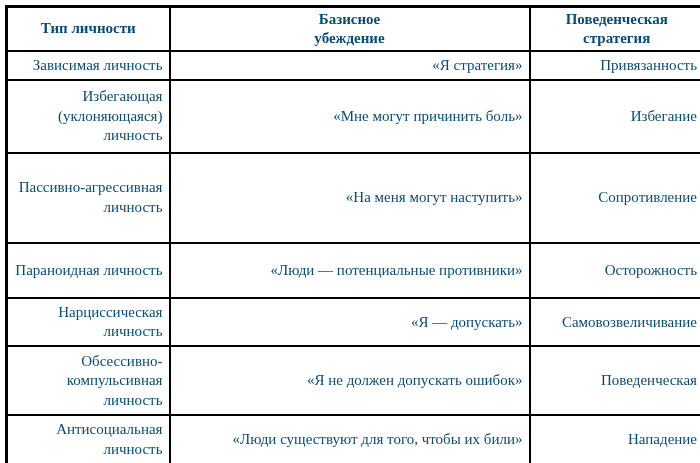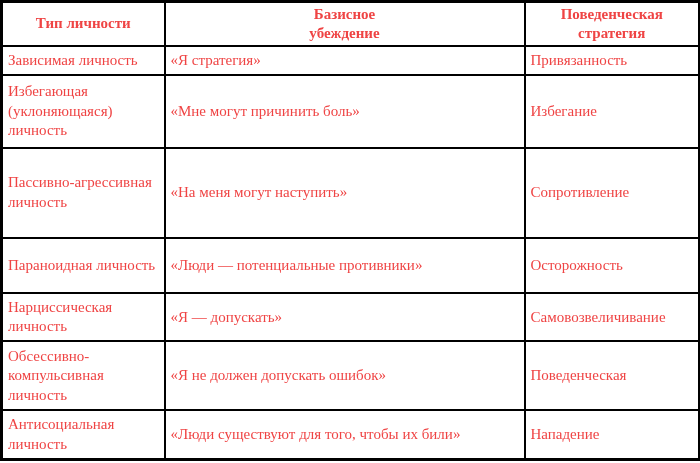--- a/index.html
+++ b/index.html
@@ -6,23 +6,23 @@
     margin: 0;
     padding: 0;
     background: #ffffff;
   }
   .page {
     width: 700px;
     height: 463px;
     box-sizing: border-box;
     background: #ffffff;
     font-family: "Liberation Serif", "DejaVu Serif", serif;
-    color: #ef4444;
+    color: #0c4a6e;
     overflow: hidden;
-    padding: 0;
+    padding: 5px;
   }
   table.ptable {
     border-collapse: collapse;
     table-layout: fixed;
     width: 698px;
     height: 461px;
     background: #ffffff;
   }
   table.ptable, table.ptable th, table.ptable td {
     border: 2px solid #000000;
@@ -36,21 +36,21 @@
     text-align: center;
     vertical-align: middle;
     white-space: pre-line;
     line-height: 1.25;
     padding: 2px 4px;
   }
   table.ptable td {
     font-size: 15px;
     line-height: 1.3;
     vertical-align: middle;
-    text-align: left;
+    text-align: right;
     padding: 2px 6px 2px 5px;
     overflow: hidden;
   }
 </style>
 </head>
 <body>
 
 <div class="page">
   <table class="ptable">
     <colgroup>

